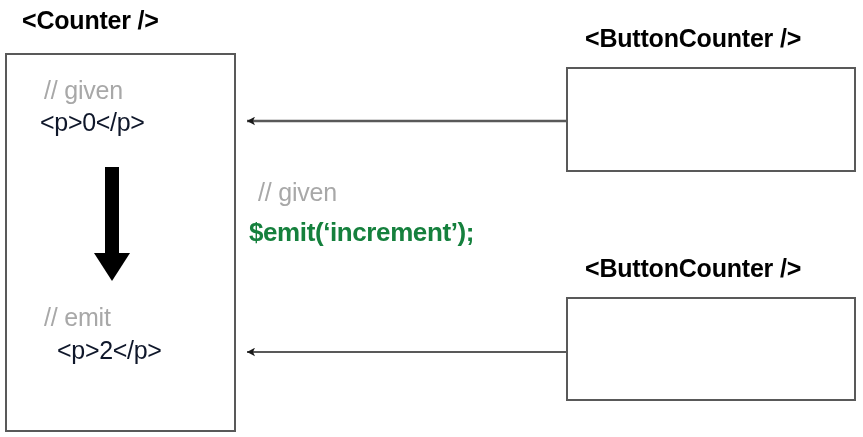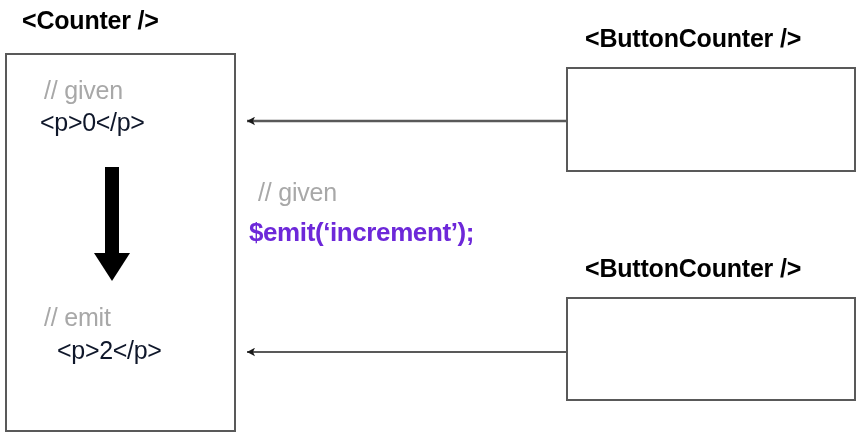--- a/index.html
+++ b/index.html
@@ -63,21 +63,21 @@
     font-size: 25px;
     font-weight: 400;
     color: #a8a8a8;
     white-space: nowrap;
     line-height: 1;
     letter-spacing: -0.2px;
   }
   .emit-code {
     font-size: 26px;
     font-weight: 700;
-    color: #6d28d9;
+    color: #15803d;
     white-space: nowrap;
     line-height: 1;
     letter-spacing: -0.4px;
   }
 
   
   #arrow-layer {
     position: absolute;
     left: 0;
     top: 0;

